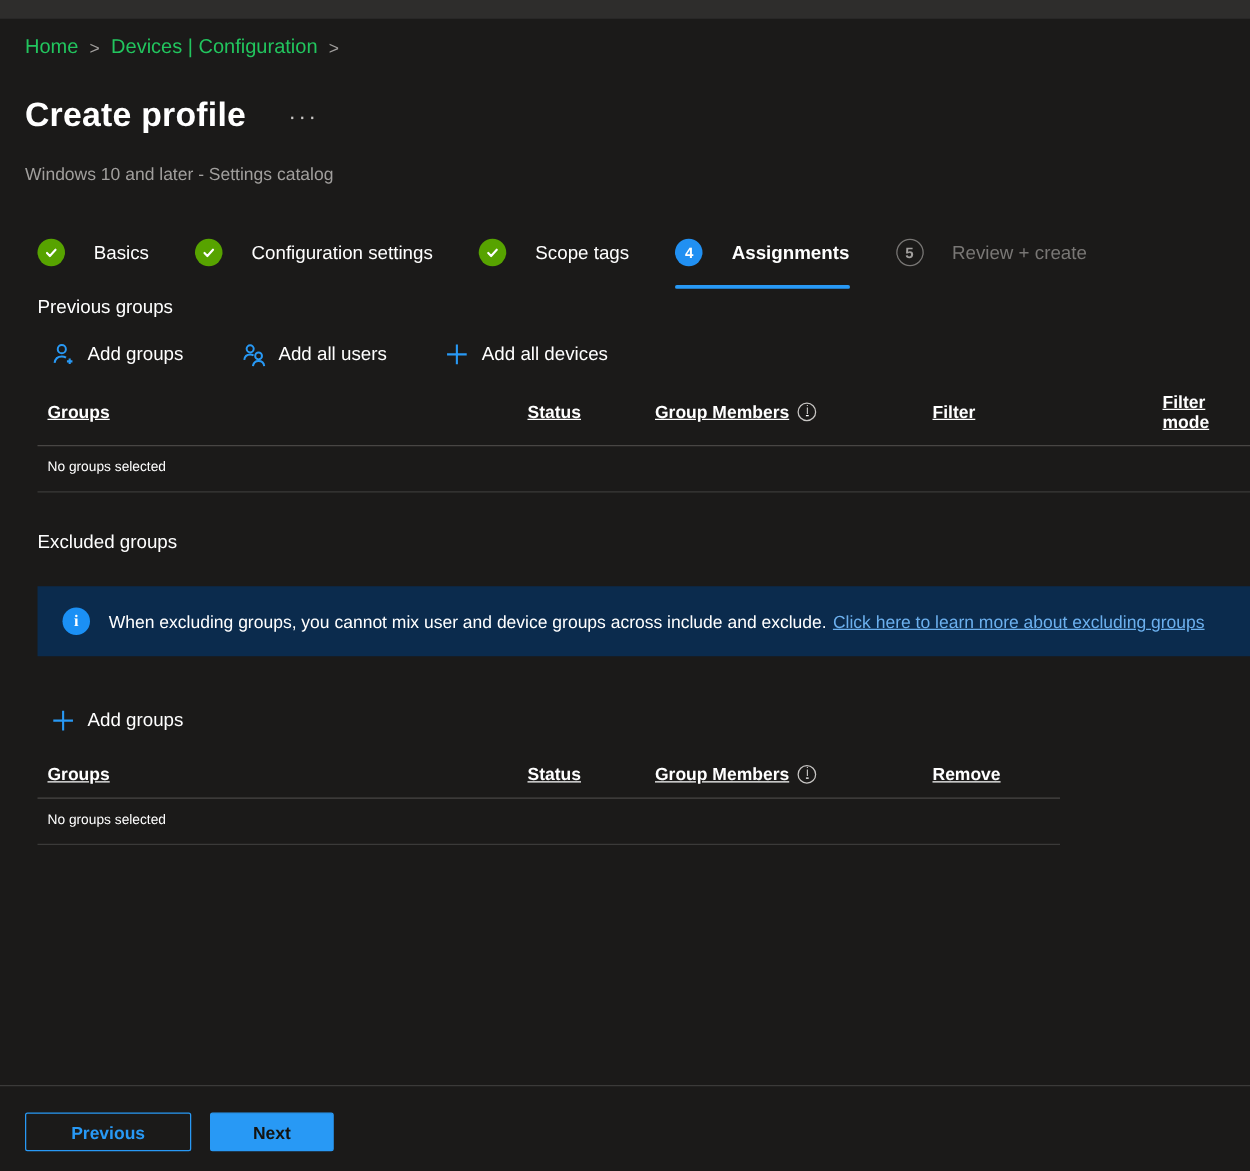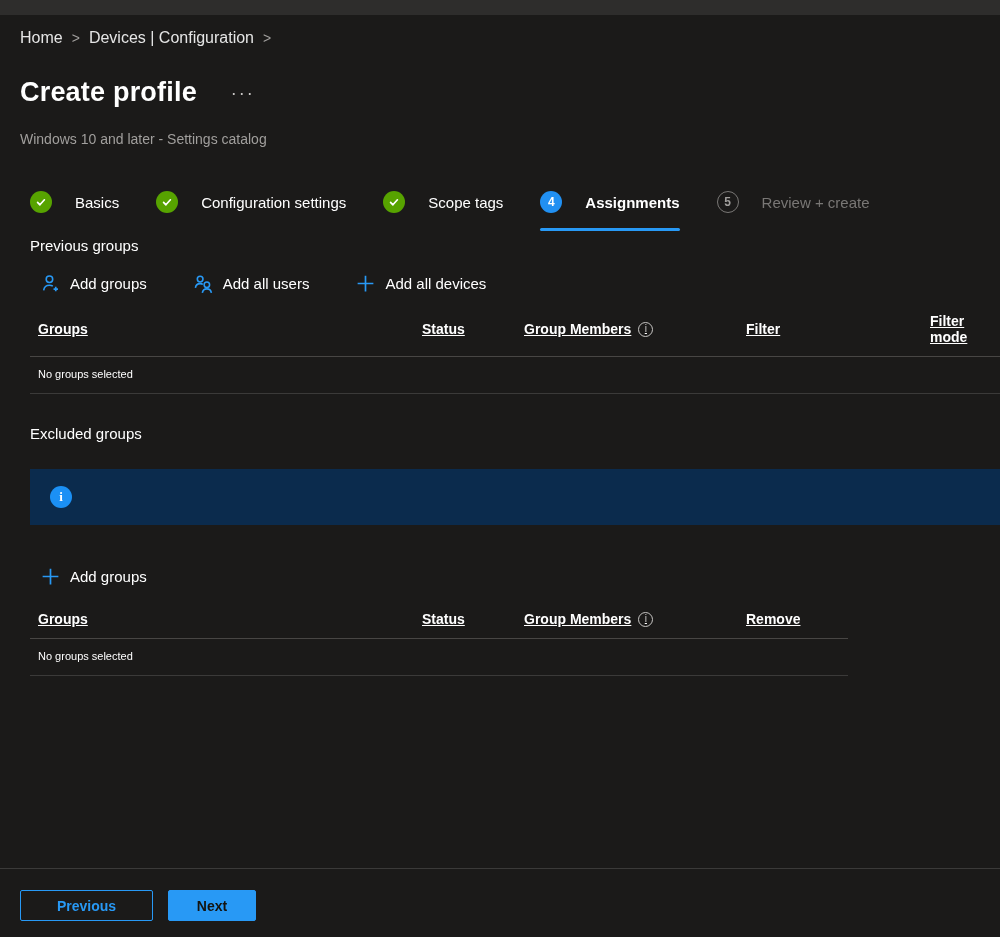--- a/index.html
+++ b/index.html
@@ -6,21 +6,21 @@
   html,body { margin:0; padding:0; }
   body {
     width:1000px; height:937px; position:relative; overflow:hidden;
     background:#1b1a19; color:#ffffff;
     font-family:"Liberation Sans", sans-serif;
   }
   .top-strip { height:15px; background:#2e2d2c; }
 
   
   .breadcrumb { margin:14px 0 0 20px; font-size:16px; display:flex; align-items:center; }
-  .crumb { color:#e5e5e5; text-decoration:none; cursor:pointer;text-align:right; }
+  .crumb { color:#22c55e; text-decoration:none; cursor:pointer;text-align:right; }
   .crumb-sep { color:#a19f9d; padding:0 9px; font-size:14px; }
 
   
   .title-row { margin:12px 0 0 20px; display:flex; align-items:center; }
   .page-title { font-size:27px; font-weight:bold; letter-spacing:0.2px; }
   .more-btn { margin-left:30px; color:#c8c6c4; background:none; border:none;
     font-size:18px; letter-spacing:2px; line-height:10px; padding:4px; cursor:pointer; }
   .subtitle { margin:5px 0 0 20px; font-size:14px; color:#a19f9d; }
 
   
@@ -72,21 +72,21 @@
   .banner-link { color:#6cb0ee; text-decoration:underline; margin-left:5px; cursor:pointer; }
 
   .add-groups-2 { margin:41px 0 0 40px; }
 
   
   .footer { position:absolute; left:0; right:0; top:868px; bottom:0; border-top:1px solid #3b3a39; }
   .footer-inner { display:flex; gap:15px; padding:21px 0 0 20px; }
   .btn { height:31px; font-size:14px; font-weight:bold; font-family:inherit;
     border-radius:2px; cursor:pointer; }
   .btn-outline { width:133px; background:transparent; border:1px solid #2899f5; color:#2899f5; }
-  .btn-primary { width:88px; background:#2899f5; border:1px solid #2899f5; color:#14130f; }
+  .btn-primary { width:99px; background:#2899f5; border:1px solid #2899f5; color:#14130f; }
 
   svg.blue { stroke:#2899f5; }
 </style>
 </head>
 <body>
 
 <div class="top-strip"></div>
 
 <nav class="breadcrumb">
   <a class="crumb">Home</a>
@@ -183,20 +183,23 @@
   </div>
   <div class="rule-light"></div>
   <div class="empty-row">No groups selected</div>
   <div class="rule-dark"></div>
 </div>
 
 <div class="section-heading" style="margin-top:31px;">Excluded groups</div>
 
 <div class="banner">
   <span class="banner-icon">i</span>
+  <span class="banner-text">
+    <span>When excluding groups, you cannot mix user and device groups across include and exclude.</span><a class="banner-link">Click here to learn more about excluding groups</a>
+  </span>
 </div>
 
 <div class="toolbar add-groups-2">
   <button class="tool-btn">
     <span class="tool-icon">
       <svg class="blue" width="21" height="21" viewBox="0 0 20 20" fill="none" stroke-width="1.6">
         <path d="M10 2.5v15M2.5 10h15"></path>
       </svg>
     </span>
     <span>Add groups</span>

